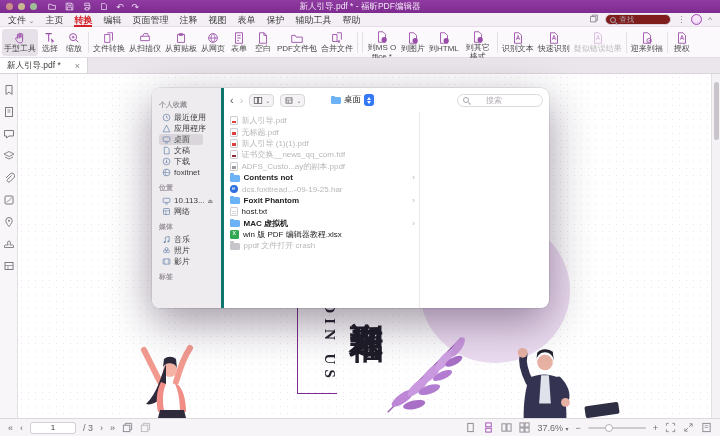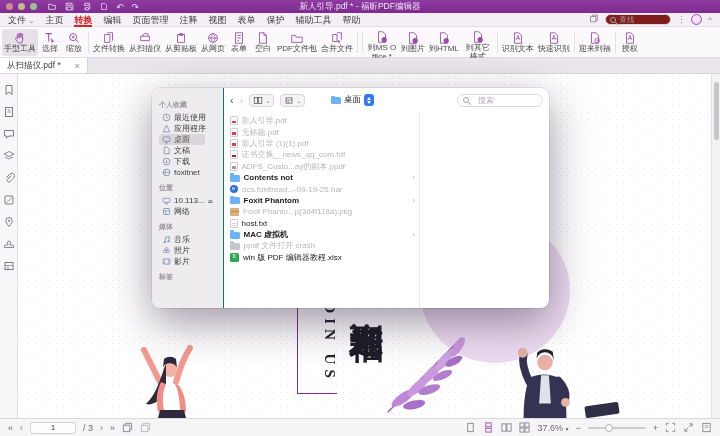--- a/index.html
+++ b/index.html
@@ -62,38 +62,38 @@
   
   .statusbar { position:absolute; left:0; top:418px; width:720px; height:18px; background:#f6f4f7; border-top:1px solid #ddd8de; z-index:30; display:flex; align-items:center; padding:0 8px; gap:7px; color:#6e6a72; font-size:9px; }
   .pg-input { width:46px; height:12px; background:#fff; border:1px solid #d4cfd6; border-radius:3px; font-size:8px; text-align:center; color:#333; }
   .sb-right { margin-left:auto; display:flex; align-items:center; gap:7px; }
   .slider { width:58px; height:2px; background:#cfcacf; border-radius:1px; position:relative; }
   .knob { position:absolute; left:17px; top:-3px; width:8px; height:8px; border-radius:50%; background:#fff; border:1px solid #b5b0b6; }
   .sb-ic svg{ display:block; }
 
   
   .dialog { position:absolute; left:152px; top:88px; width:397px; height:220px; background:#fff; border-radius:8px; box-shadow:0 14px 44px rgba(40,20,50,.45), 0 0 0 0.5px rgba(0,0,0,.15); z-index:50; display:flex; overflow:hidden; }
-  .dside { width:72px; background:#efecef; border-right:1px solid #0f766e; padding:7px 18px 0 7px; flex:0 0 auto; }
+  .dside { width:72px; background:#efecef; border-right:3px solid #0f766e; padding:7px 18px 0 7px; flex:0 0 auto; }
   .dside h5 { font-size:7px; color:#9b959d; font-weight:bold; margin:5px 0 2px; }
   .srow { display:flex; align-items:center; gap:3px; height:11px; border-radius:3px; padding:0 3px; font-size:8px; color:#3b3b3b; white-space:nowrap; }
   .srow.sel { background:#d9d5da; }
   .srow svg { flex:0 0 auto; color:#6e87ad; }
   .srow .eject { margin-left:auto; font-size:6px; color:#8a8a8a; }
   .dmain { flex:1; display:flex; flex-direction:column; }
   .dtoolbar { height:24px; display:flex; align-items:center; gap:6px; padding:0 6px; }
   .nav { color:#555; font-size:11px; }
   .nav.dis { color:#c8c4c9; }
   .seg { height:13px; border:1px solid #d8d4d9; background:#f5f3f5; border-radius:4px; display:flex; align-items:center; gap:2px; padding:0 3px; color:#555; }
   .seg .cd { font-size:6px; color:#777; }
   .pathpop { display:flex; align-items:center; gap:3px; margin-left:20px; font-size:8.5px; color:#222; }
   .stepper { width:10px; height:12px; background:#3478f6; border-radius:3px; display:flex; flex-direction:column; align-items:center; justify-content:center; }
   .stepper i { display:block; width:0; height:0; border-left:2.5px solid transparent; border-right:2.5px solid transparent; }
   .stepper .up { border-bottom:3px solid #fff; margin-bottom:1px; }
   .stepper .dn { border-top:3px solid #fff; }
-  .dsearch { margin-left:auto; width:86px; height:13px; border:1px solid #dcd8dd; border-radius:7px; background:#fff; display:flex; align-items:center; gap:9px; padding:0 5px; color:#b3aeb5; font-size:8px; }
+  .dsearch { margin-left:auto; width:86px; height:13px; border:1px solid #dcd8dd; border-radius:7px; background:#fff; display:flex; align-items:center; gap:17px; padding:0 5px; color:#b3aeb5; font-size:8px; }
   .dlist { flex:1; position:relative; padding-top:3px; overflow:hidden; }
   .coldiv { position:absolute; left:195px; top:0; bottom:0; width:1px; background:#ecc e9ee; background:#ece9ee; }
   .frow { height:11.4px; display:flex; align-items:center; gap:4px; padding:0 4px 0 6px; width:195px; }
   .fname { font-size:8px; color:#222; white-space:nowrap; overflow:hidden; }
   .frow.dim .fname { color:#b9b6ba; }
   .frow .chev { margin-left:auto; color:#b5b1b6; font-size:8px; }
   .ficon { width:9px; height:9px; flex:0 0 auto; position:relative; }
   .ficon.doc { width:7.5px; height:9px; background:#fdfdfd; border:0.5px solid #cfcdd2; border-radius:1px; }
   .ficon.doc::after { content:""; position:absolute; left:1px; right:1px; bottom:1px; height:2.5px; }
   .ficon.pdf::after { background:#e0403c; }
@@ -481,20 +481,28 @@
       <span class="rlabel">识别文本</span>
     </div>
   <div class="rtool">
       <span class="ric">
         <svg width="14" height="14">
           <use href="#i-ocr"></use>
         </svg>
       </span>
       <span class="rlabel">快速识别</span>
     </div>
+  <div class="rtool disabled">
+      <span class="ric">
+        <svg width="14" height="14">
+          <use href="#i-ocr"></use>
+        </svg>
+      </span>
+      <span class="rlabel">疑似错误结果</span>
+    </div>
   <div class="rsep"></div>
   <div class="rtool">
       <span class="ric">
         <svg width="14" height="14">
           <use href="#i-check"></use>
         </svg>
       </span>
       <span class="rlabel">迎来到福</span>
     </div>
   <div class="rsep"></div>
@@ -503,21 +511,21 @@
         <svg width="14" height="14">
           <use href="#i-ocr"></use>
         </svg>
       </span>
       <span class="rlabel">授权</span>
     </div>
 </div>
 
 <div class="tabbar">
   <div class="doc-tab">
-    <span>从扫描仪.pdf *</span>
+    <span>新人引导.pdf *</span>
     <span class="x">×</span>
   </div>
 </div>
 
 <div class="lstrip">
   <span>
       <svg width="12" height="12">
         <use href="#l-bm"></use>
       </svg>
     </span>
@@ -807,38 +815,34 @@
         </div>
       <div class="frow dim">
           <span class="ficon har"></span>
           <span class="fname">dcs.foxitread...-09-19-25.har</span>
         </div>
       <div class="frow">
           <span class="ficon folder"></span>
           <span class="fname" style="font-weight:bold">Foxit Phantom</span>
           <span class="chev">›</span>
         </div>
-      <div class="frow dim">
-          <span class="ficon pkg"></span>
-          <span class="fname">Foxit Phanto...p(3d4f118a).pkg</span>
-        </div>
       <div class="frow">
           <span class="ficon doc txt"></span>
           <span class="fname">host.txt</span>
         </div>
       <div class="frow">
           <span class="ficon folder"></span>
           <span class="fname" style="font-weight:bold">MAC 虚拟机</span>
           <span class="chev">›</span>
         </div>
+      <div class="frow">
+          <span class="ficon xlsx"></span>
+          <span class="fname">win 版 PDF 编辑器教程.xlsx</span>
+        </div>
       <div class="frow dim">
           <span class="ficon folder gray"></span>
           <span class="fname">ppdf 文件打开 crash</span>
         </div>
-      <div class="frow">
-          <span class="ficon xlsx"></span>
-          <span class="fname">win 版 PDF 编辑器教程.xlsx</span>
-        </div>
     </div>
 
 
   </div>
 </div>
 
 </body></html>

